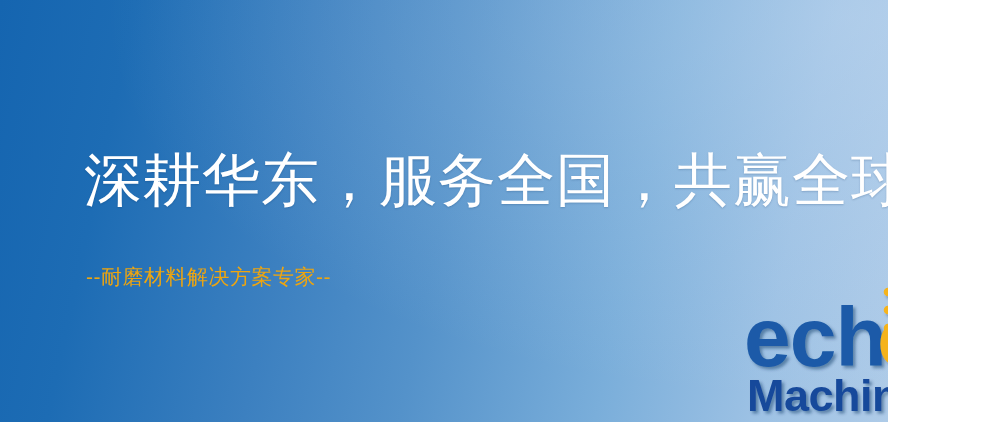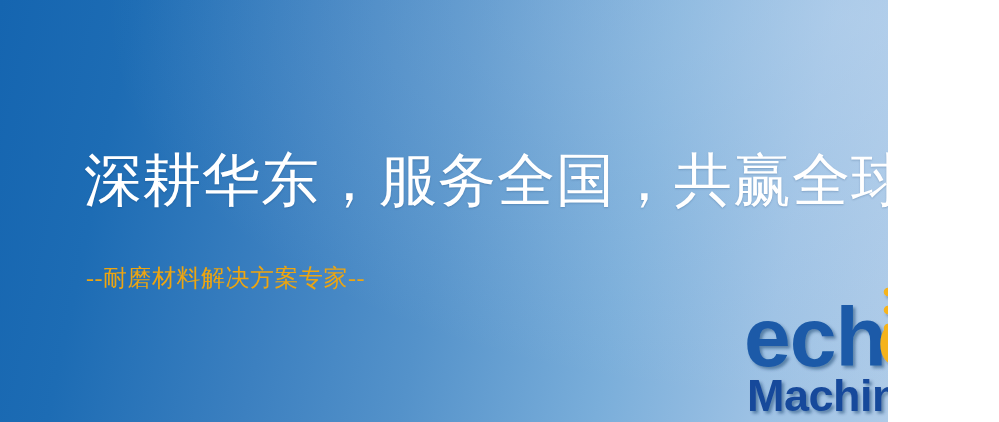--- a/index.html
+++ b/index.html
@@ -52,22 +52,22 @@
     white-space: nowrap;
     text-shadow: 0 1px 2px rgba(10, 45, 90, 0.22);
     z-index: 3;
   }
 
   .subtitle {
     position: absolute;
     left: 86px;
     top: 266px;
     margin: 0;
-    font-family: Liberation Serif, serif;
-    font-size: 24px;
+    font-family: Liberation Sans, sans-serif;
+    font-size: 21px;
     line-height: 1;
     font-weight: 400;
     letter-spacing: 0.5px;
     color: #EDA510;
     white-space: nowrap;
     z-index: 3;
   }
 
   
   .logo {

